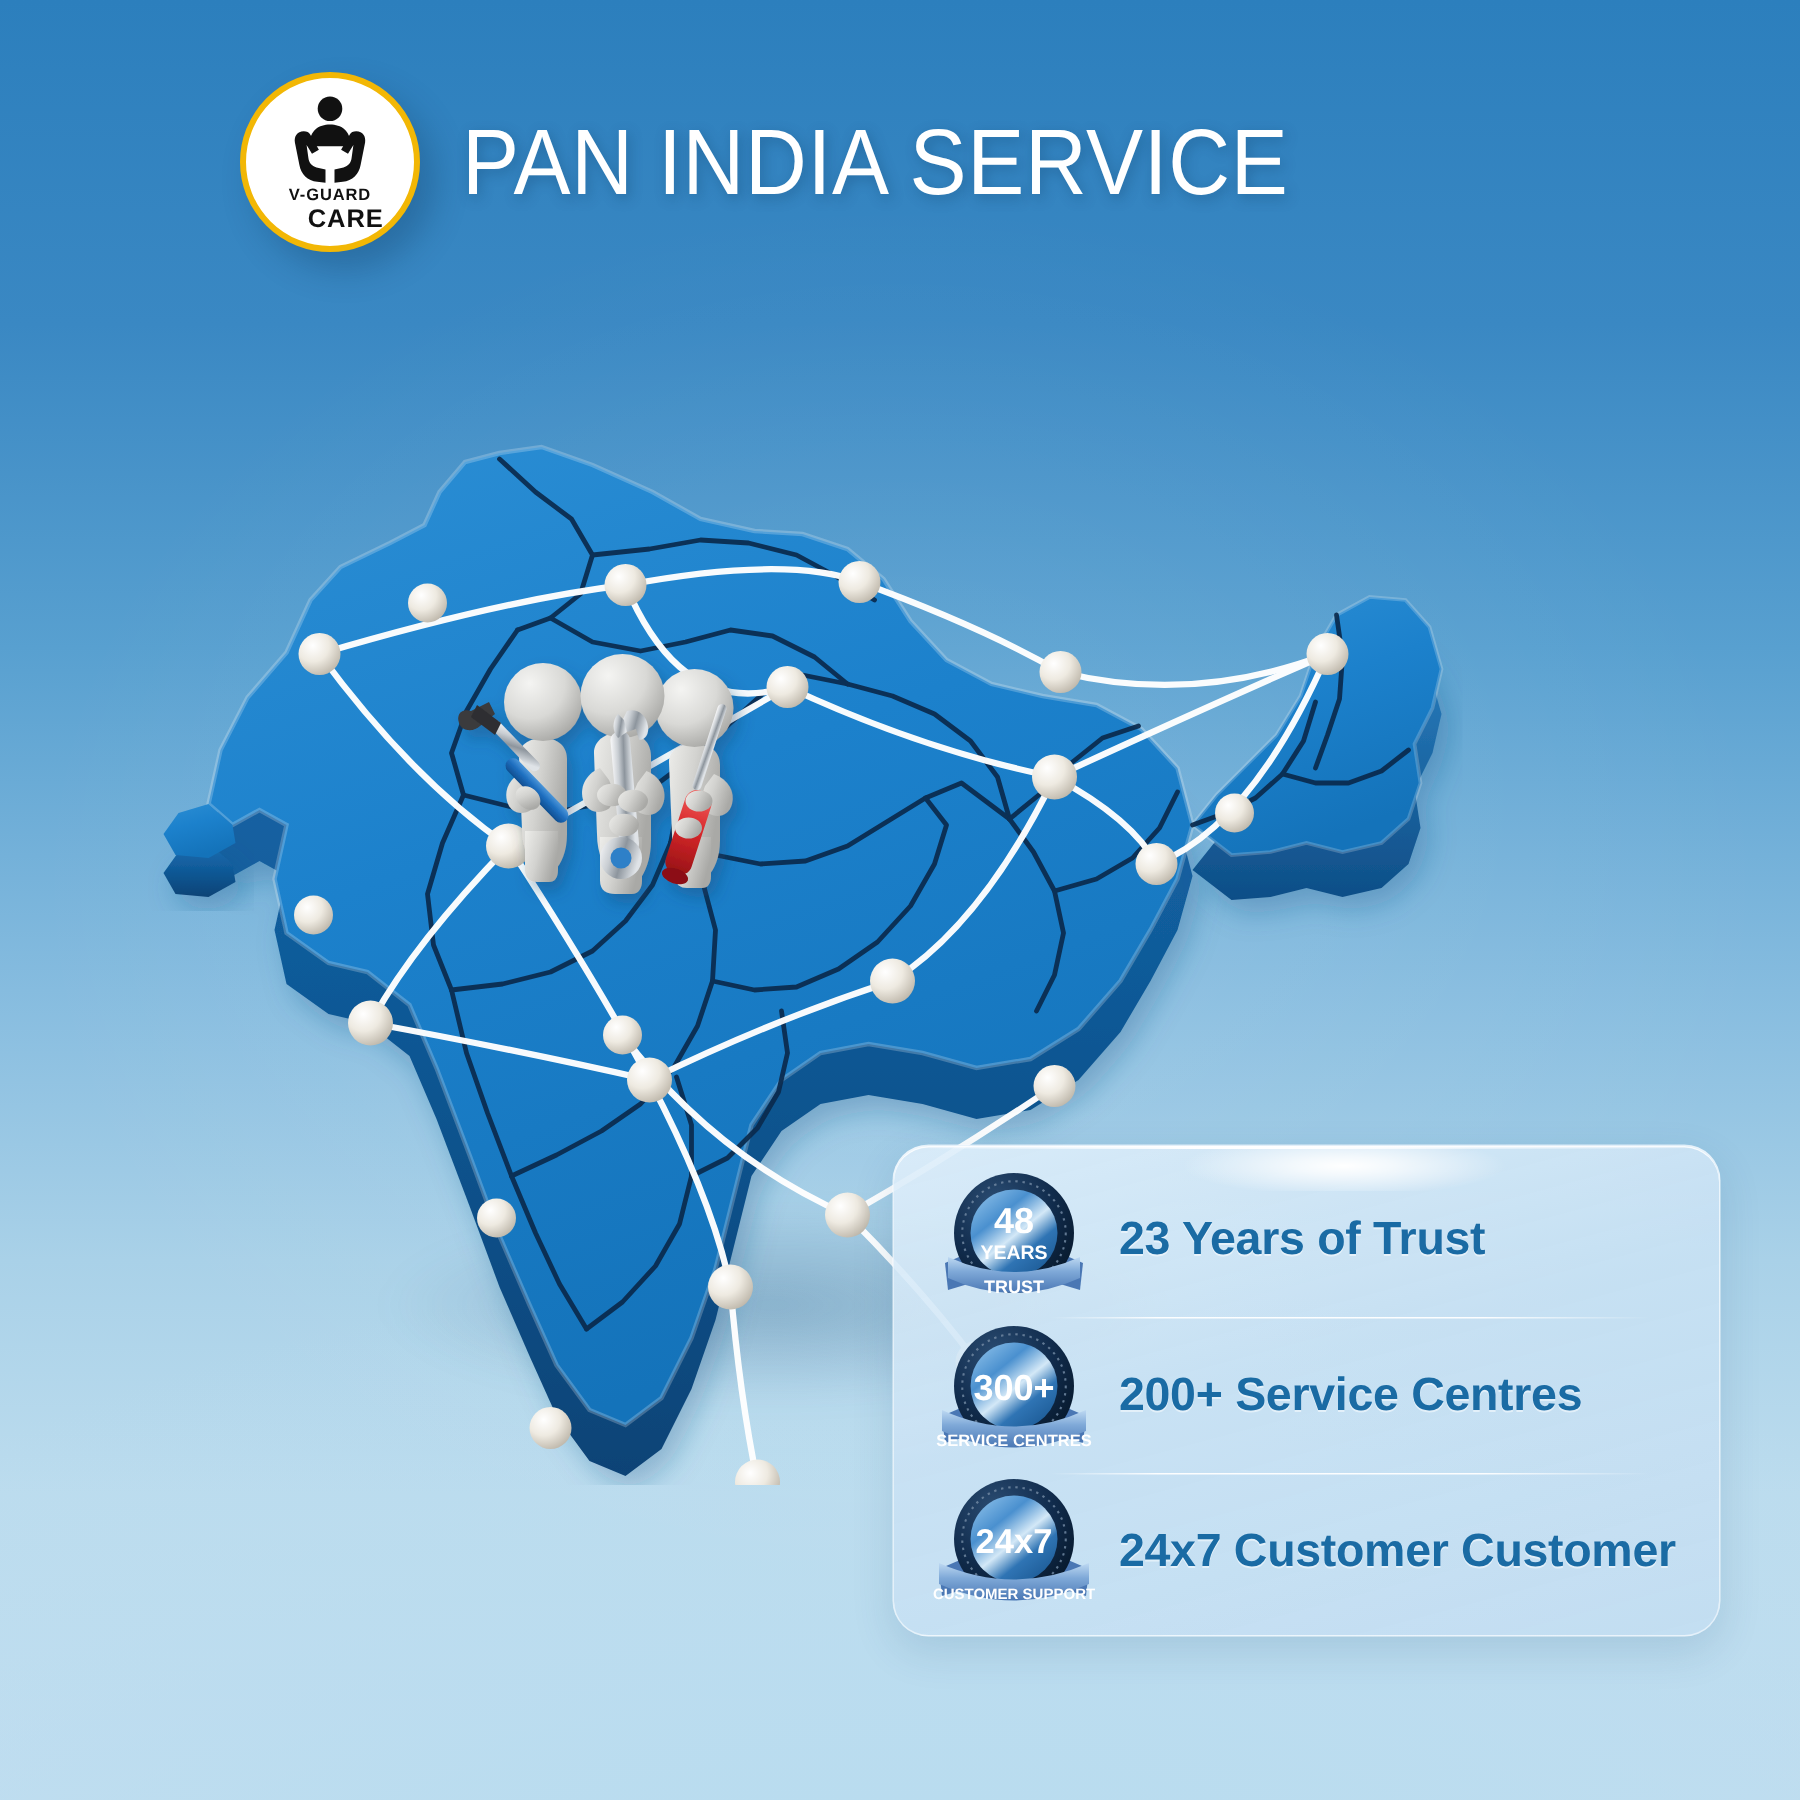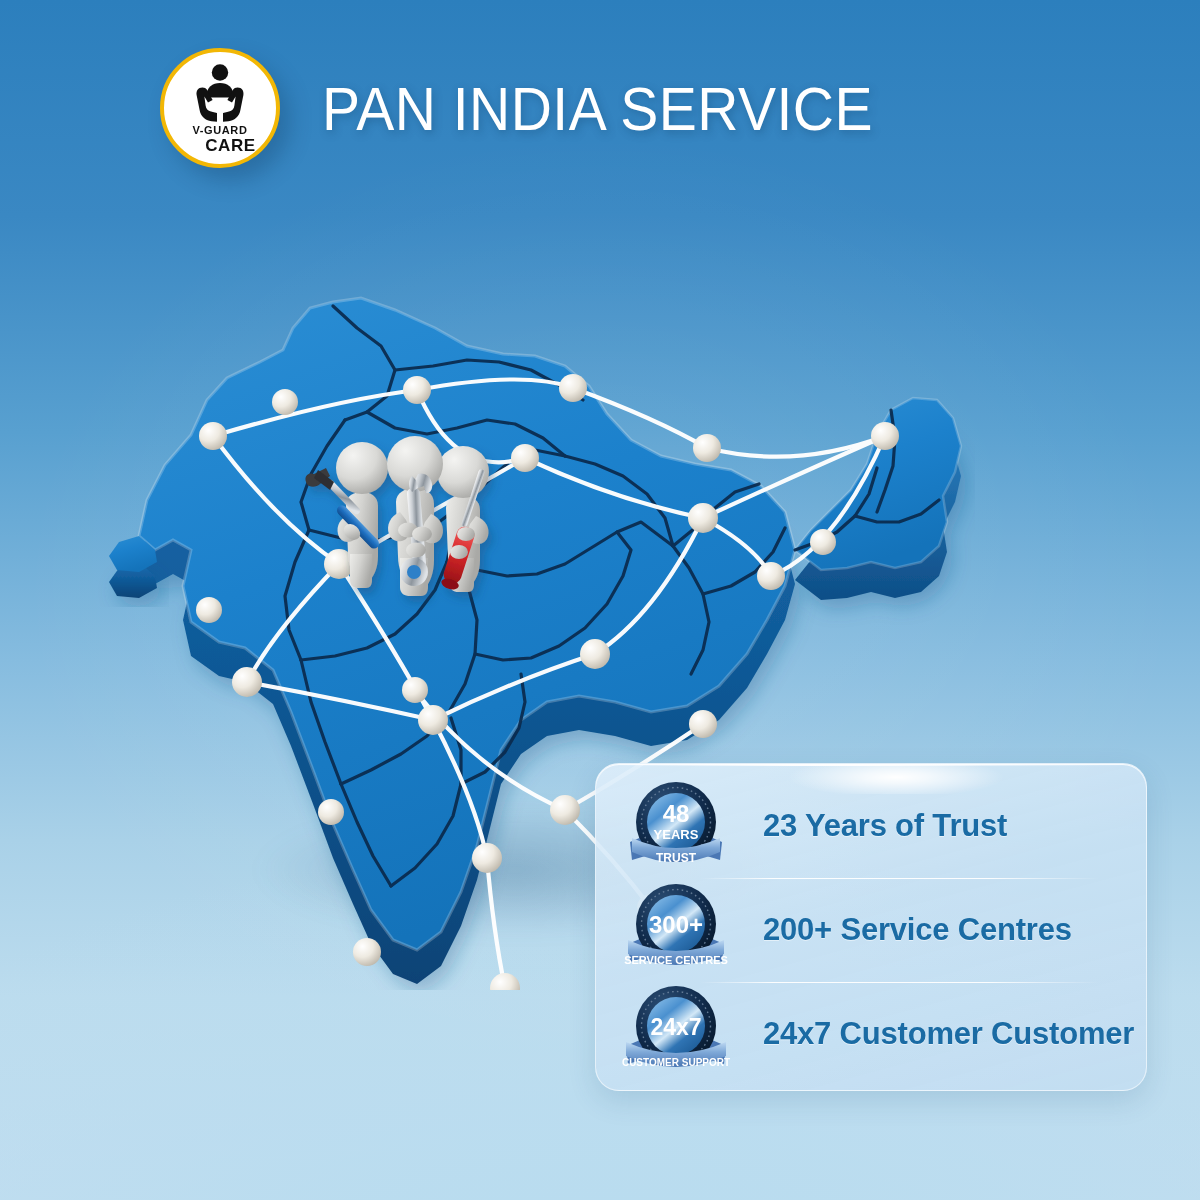--- a/index.html
+++ b/index.html
@@ -19,21 +19,21 @@
       linear-gradient(to bottom, #2c7fbd 0%, #3a88c3 18%, #58a0d0 36%, #86bcdf 55%, #a9d1e8 70%, #bcdcee 83%, #c3def0 100%);
   }
   .bg-vignette {
     position:absolute; inset:0;
     background: radial-gradient(ellipse 75% 60% at 50% 50%, rgba(255,255,255,0.10) 0%, rgba(255,255,255,0) 65%);
   }
 
   
   .header {
     position:absolute; left:160px; top:48px;
-    display:flex; align-items:center; gap:42px;
+    display:flex; align-items:center; gap:28px;
   }
   .logo-badge {
     width:120px; height:120px; border-radius:50%;
     background:#ffffff;
     border:4px solid #f2b705;
     box-shadow: 10px 12px 22px rgba(10,50,85,0.28);
     position:relative; flex:0 0 auto;
     display:flex; flex-direction:column; align-items:center; justify-content:center;
   }
   .logo-mark { width:76px; height:60px; margin-top:2px; }
@@ -86,21 +86,20 @@
   }
   .panel-glow-line {
     position:absolute; left:10px; top:-1px; width:532px; height:3px;
     background: linear-gradient(to right, rgba(255,255,255,0) 0%, rgba(255,255,255,0.95) 35%, rgba(255,255,255,0.98) 48%, rgba(255,255,255,0.5) 70%, rgba(255,255,255,0) 100%);
     pointer-events:none;
   }
   .rows { position:relative; padding:10px 0 0 0; }
   .row {
     display:flex; align-items:center; height:104px; position:relative;
     padding-left:26px;
-    gap:17px;
   }
   .row + .row::before {
     content:""; position:absolute; left:104px; top:0; width:400px; height:1px;
     background: linear-gradient(to right, rgba(255,255,255,0) 0%, rgba(255,255,255,0.95) 18%, rgba(255,255,255,0.95) 72%, rgba(255,255,255,0) 100%);
   }
   .badge { width:108px; height:100px; flex:0 0 auto; position:relative; }
   .badge svg { width:100%; height:100%; display:block; }
   .row-label {
     font-size:31px; font-weight:bold; color:#1a6ba4;
     letter-spacing:-0.2px; margin-left:16px; white-space:nowrap;

